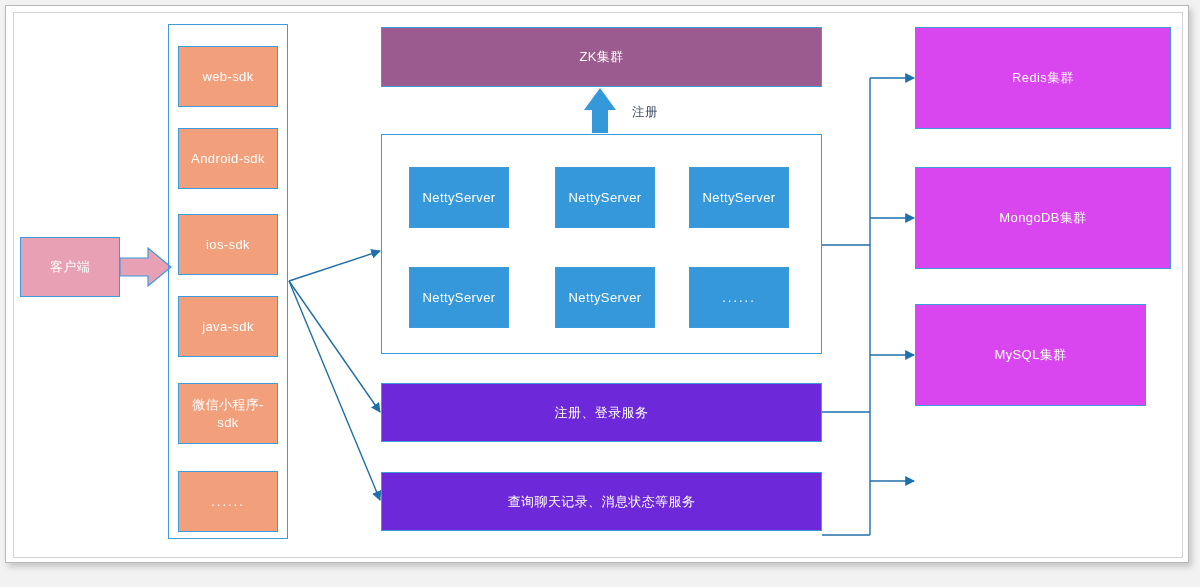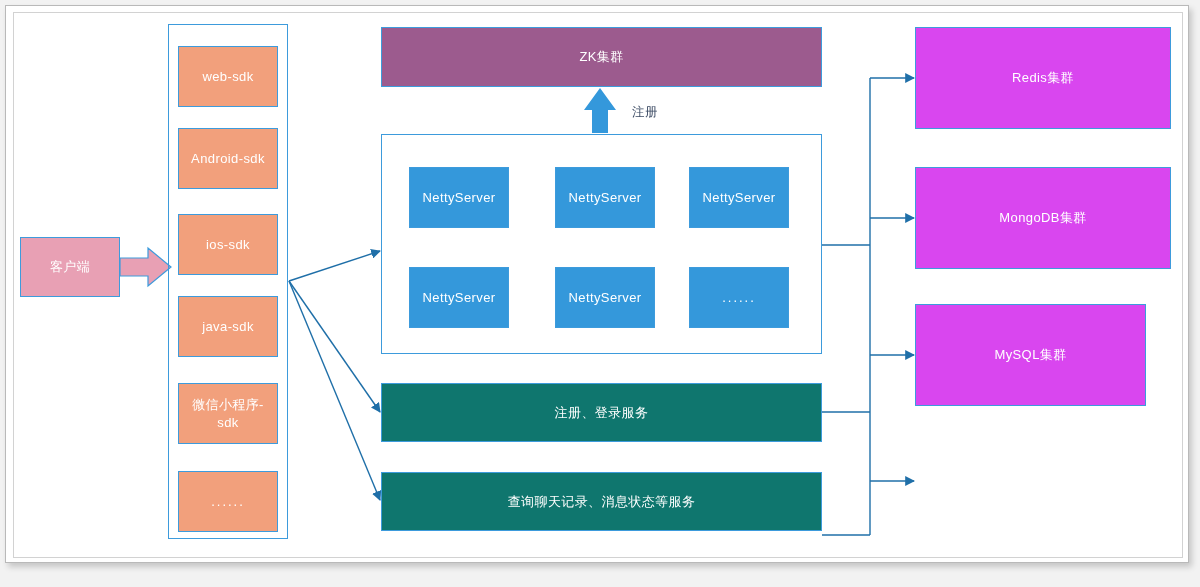--- a/index.html
+++ b/index.html
@@ -47,21 +47,21 @@
     text-align: center;
     color: #ffffff;
     font-size: 13px;
     line-height: 1.35;
     border: 1px solid #3d9bdc;
     letter-spacing: 0.4px;
   }
   .node.sdk       { background: #f2a07c; }
   .node.netty     { background: #3498db; }
   .node.zk        { background: #9c5b8e; }
-  .node.service   { background: #0f766e; justify-content: center; }
+  .node.service   { background: #6d28d9; justify-content: center; }
   .node.store     { background: #d946ef; }
   .node.client    { background: #e8a0b4; }
 
   .container-box {
     position: absolute;
     box-sizing: border-box;
     border: 1px solid #3d9bdc;
     background: transparent;
   }
 

